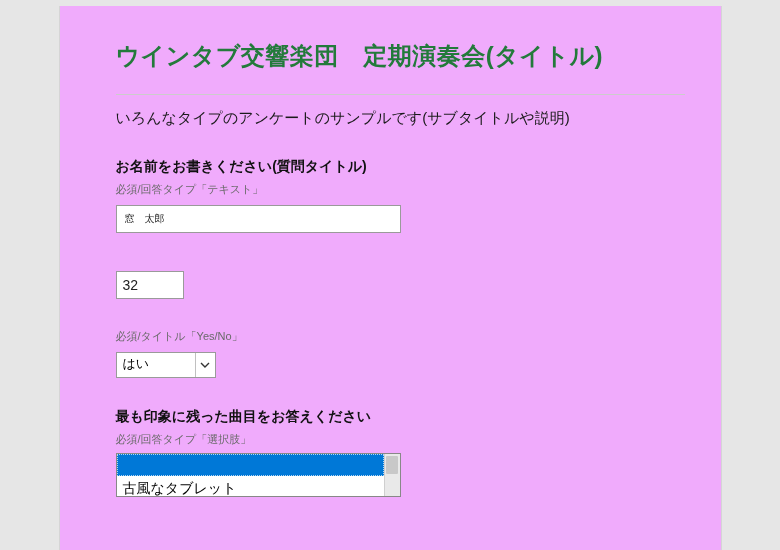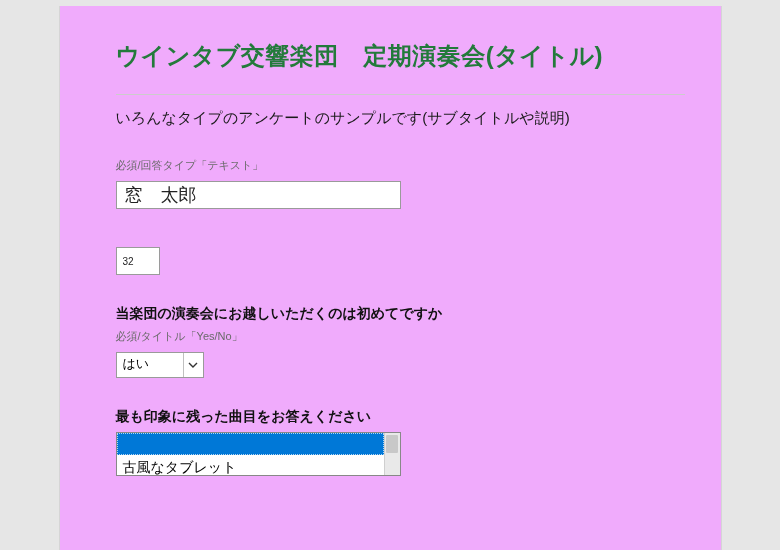--- a/index.html
+++ b/index.html
@@ -47,41 +47,41 @@
     color: #6a6a6a;
     font-size: 11px;
     margin-top: 6px;
   }
   .text-input {
     margin-top: 8px;
     width: 285px;
     height: 28px;
     border: 1px solid #9a9a9a;
     padding: 2px 8px;
-    font-size: 18px;
+    font-size: 10px;
     font-family: inherit;
     color: #222;
   }
   .num-input {
     margin-top: 8px;
-    width: 44px;
+    width: 68px;
     height: 28px;
     border: 1px solid #9a9a9a;
     padding: 2px 6px;
-    font-size: 10px;
+    font-size: 14px;
     font-family: inherit;
     color: #222;
   }
   .select-wrap {
     margin-top: 8px;
     position: relative;
     display: inline-block;
   }
   .select-narrow {
-    width: 88px;
+    width: 100px;
     height: 26px;
     border: 1px solid #9a9a9a;
     background: #fff;
     font-size: 13px;
     padding: 2px 24px 2px 6px;
     font-family: inherit;
     display: inline-block;
     position: relative;
   }
   .chevron {
@@ -141,43 +141,44 @@
 
 <div class="page">
 
   <div class="title">ウインタブ交響楽団　定期演奏会(タイトル)</div>
 
   <hr class="hr">
 
   <div class="subtitle">いろんなタイプのアンケートのサンプルです(サブタイトルや説明)</div>
 
   <div class="question-block">
+    <div class="q-title">お名前をお書きください(質問タイトル)</div>
     <div class="q-help">必須/回答タイプ「テキスト」</div>
     <input type="text" class="text-input" value="窓　太郎" style="">
   </div>
 
   <div class="question-block">
     <input type="text" class="num-input" value="32" style="">
   </div>
 
   <div class="question-block">
-    <div class="q-title">当楽団の演奏会にお越しいただくのは初めてですか</div>
     <div class="q-help">必須/タイトル「Yes/No」</div>
     <div class="select-wrap">
       <div class="select-narrow">はい</div>
       <div class="chevron">
         <svg viewBox="0 0 10 10">
             <path d="M1 3 L5 7 L9 3" fill="none" stroke="#333" stroke-width="1.4"></path>
           </svg>
       </div>
     </div>
   </div>
 
   <div class="question-block">
     <div class="q-title">最も印象に残った曲目をお答えください</div>
+    <div class="q-help">必須/回答タイプ「選択肢」</div>
     <div class="listbox">
       <div class="opt selected"></div>
       <div class="opt">古風なタブレット</div>
       <div class="scroll-track">
         <div class="scroll-thumb"></div>
 
       </div>
     </div>
   </div>
 

